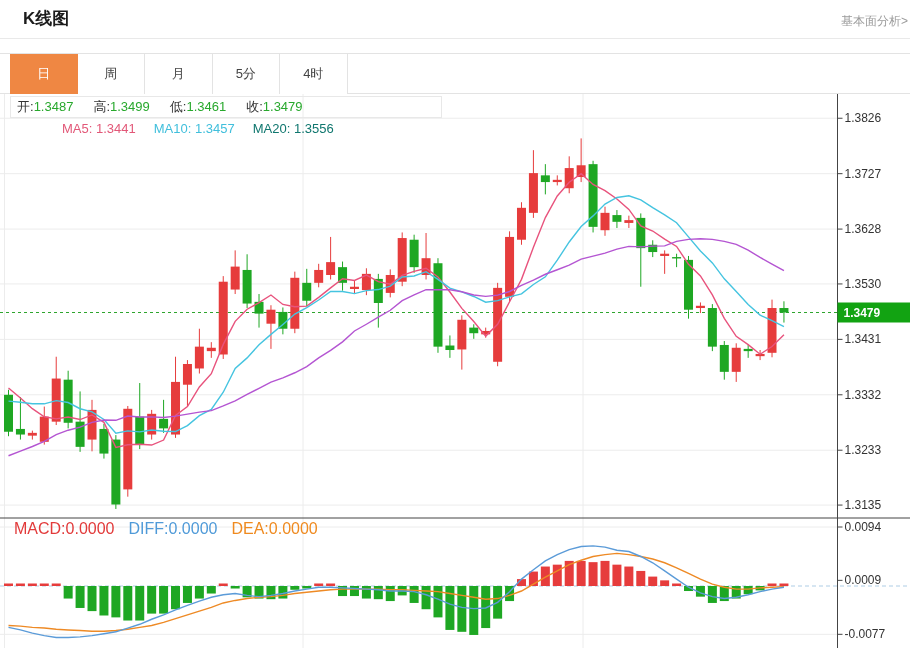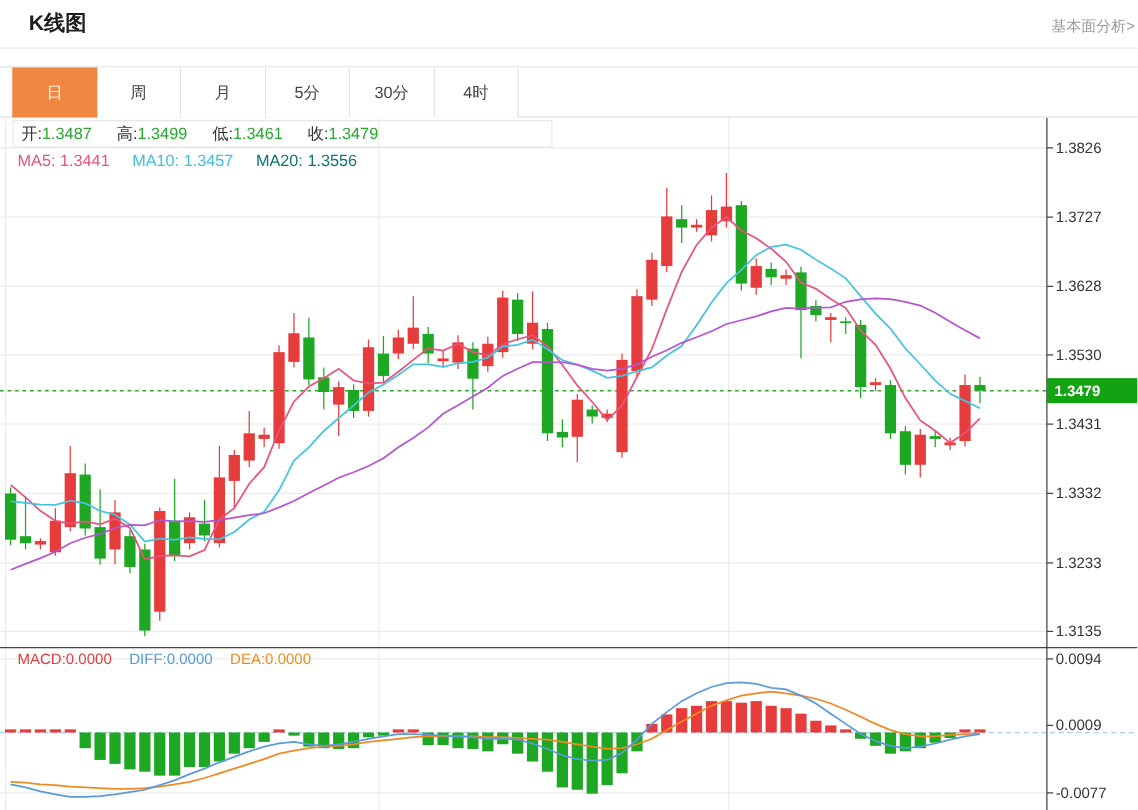--- a/index.html
+++ b/index.html
@@ -13,22 +13,22 @@
   .tab{width:67.5px;height:40px;line-height:40px;text-align:center;font-size:13px;color:#444;
        border-right:1px solid #e3e3e3;box-sizing:border-box;cursor:pointer;background:#fff;}
   .tab.first{border-left:1px solid #e3e3e3;}
   .tab.active{background:#ef8743;color:#fff;border-color:#ef8743;}
   .ohlc-box{position:absolute;left:10px;top:96px;width:432px;height:22px;border:1px solid #e8e8e8;
             box-sizing:border-box;display:flex;align-items:center;padding-left:6px;font-size:13px;}
   .ohlc-box .item{margin-right:20px;white-space:nowrap;}
   .lbl{color:#333;} .grn{color:#28a82d;}
   .ma-row{position:absolute;left:14px;top:121px;display:flex;font-size:13px;}
   .ma-row .item{margin-right:18px;white-space:nowrap;}
-  .c-ma5{color:#e25878;} .c-ma10{color:#41bfdc;} .c-ma20{color:#0f766e;}
-  .macd-row{position:absolute;left:14px;top:520px;display:flex;font-size:12px;}
+  .c-ma5{color:#e25878;margin-left:48px;} .c-ma10{color:#41bfdc;} .c-ma20{color:#0f766e;}
+  .macd-row{position:absolute;left:14px;top:520px;display:flex;font-size:16px;}
   .macd-row .item{margin-right:14px;white-space:nowrap;}
   .c-macd{color:#e23a3a;} .c-diff{color:#4f9ad8;} .c-dea{color:#ef8a1f;}
   svg{position:absolute;left:0;top:0;}
 </style>
 </head>
 <body>
 
 <svg id="chart-svg" width="910" height="648" viewBox="0 0 910 648">
     <g>
       <line x1="303" y1="94" x2="303" y2="648" stroke="#ececec" stroke-width="1"></line>
@@ -304,21 +304,20 @@
 
 <div class="hdr-title">K线图</div>
 <div class="hdr-link">基本面分析&gt;</div>
 <div class="hdr-divider"></div>
 
 <div class="tabbar">
   <div class="tab first active">日</div>
   <div class="tab">周</div>
   <div class="tab">月</div>
   <div class="tab">5分</div>
-  <div class="tab">30分</div>
   <div class="tab">4时</div>
 </div>
 
 <div class="ohlc-box">
   <span class="item"><span class="lbl">开:</span><span class="grn">1.3487</span></span>
   <span class="item"><span class="lbl">高:</span><span class="grn">1.3499</span></span>
   <span class="item"><span class="lbl">低:</span><span class="grn">1.3461</span></span>
   <span class="item"><span class="lbl">收:</span><span class="grn">1.3479</span></span>
 </div>
 

